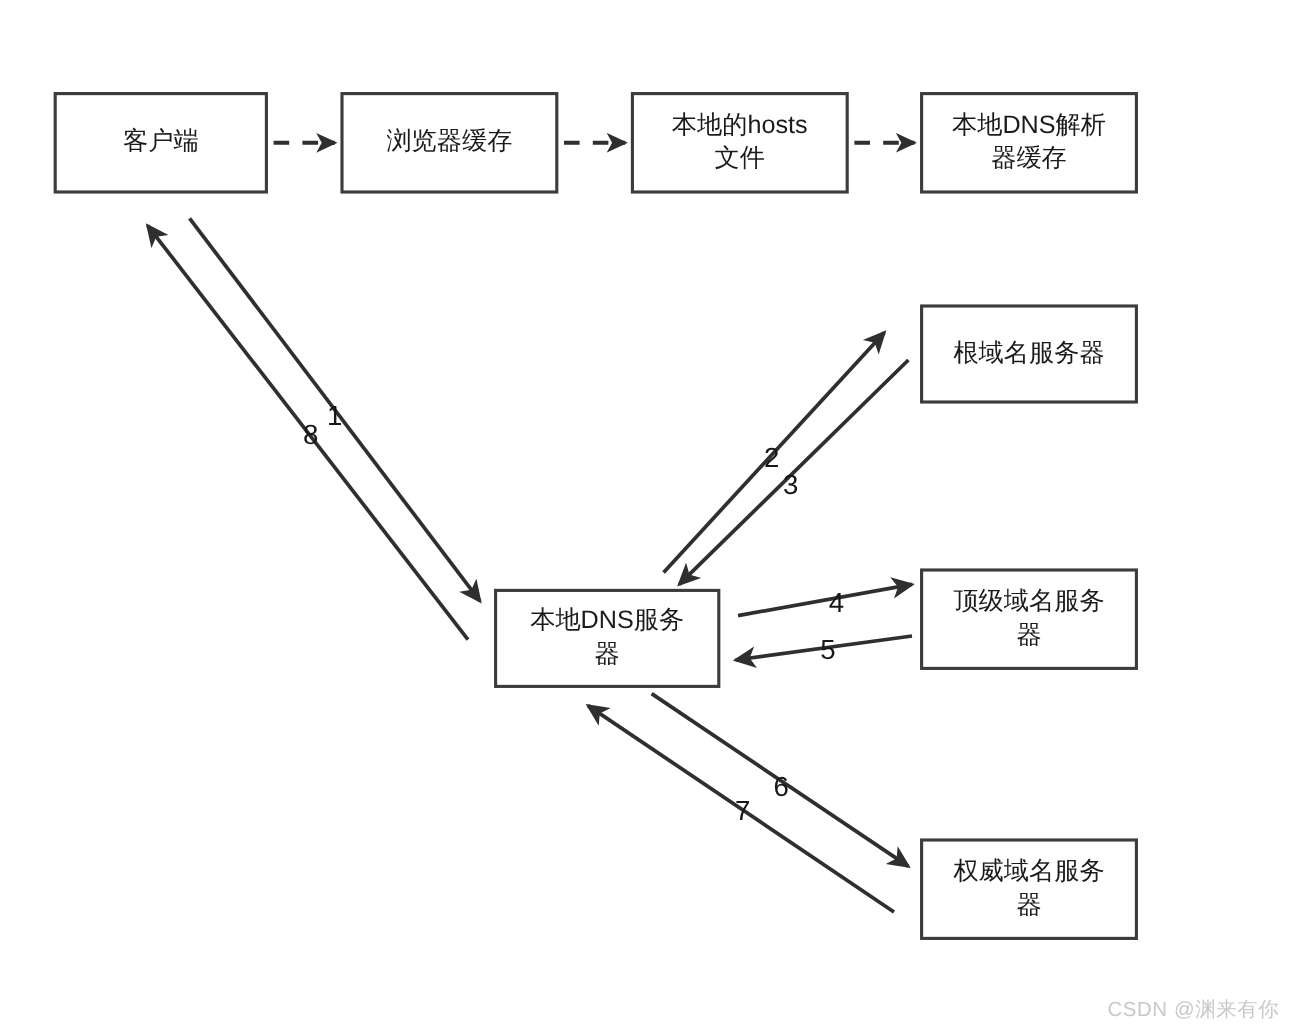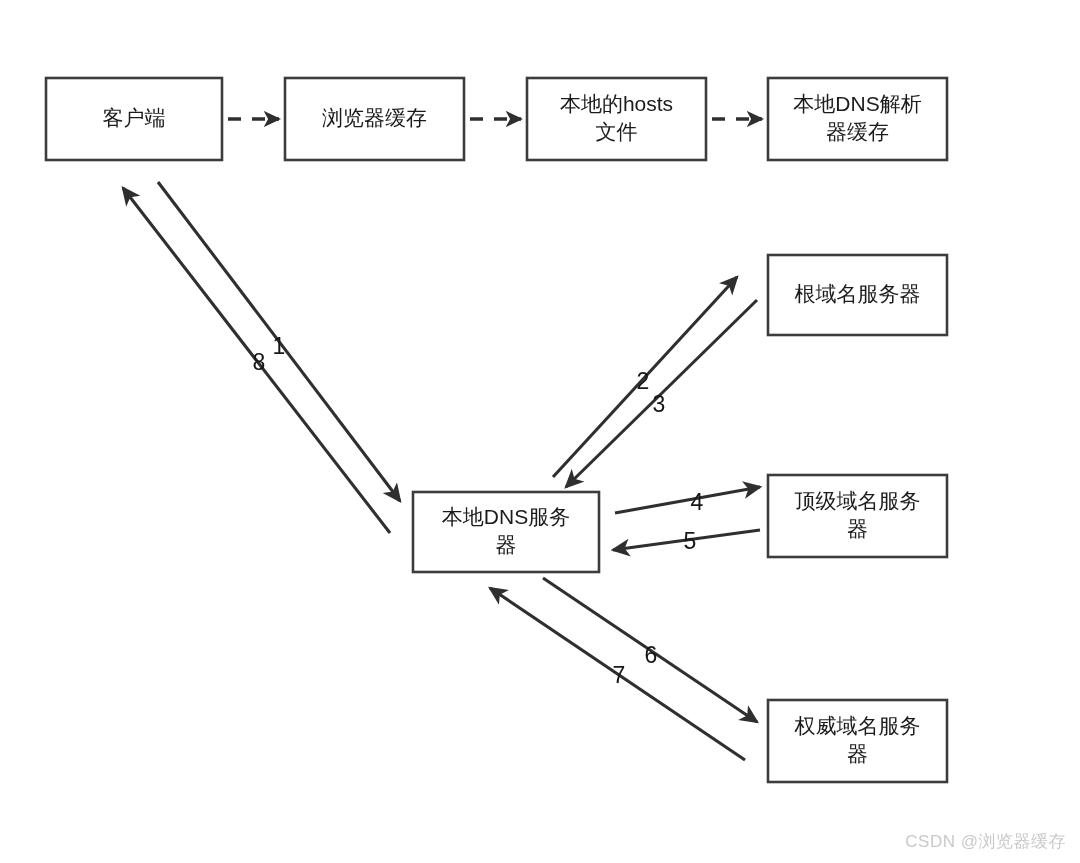--- a/index.html
+++ b/index.html
@@ -146,14 +146,14 @@
         <text x="643" y="383" class="step-number">2</text>
         <text x="659" y="406" class="step-number">3</text>
         <text x="697" y="504" class="step-number">4</text>
         <text x="690" y="543" class="step-number">5</text>
         <text x="651" y="657" class="step-number">6</text>
         <text x="619" y="677" class="step-number">7</text>
         <text x="259" y="364" class="step-number">8</text>
       </g>
   </svg>
 
-  <div class="watermark">CSDN @浏览器缓存</div>
+  <div class="watermark">CSDN @渊来有你</div>
 </div>
 
 </body></html>

